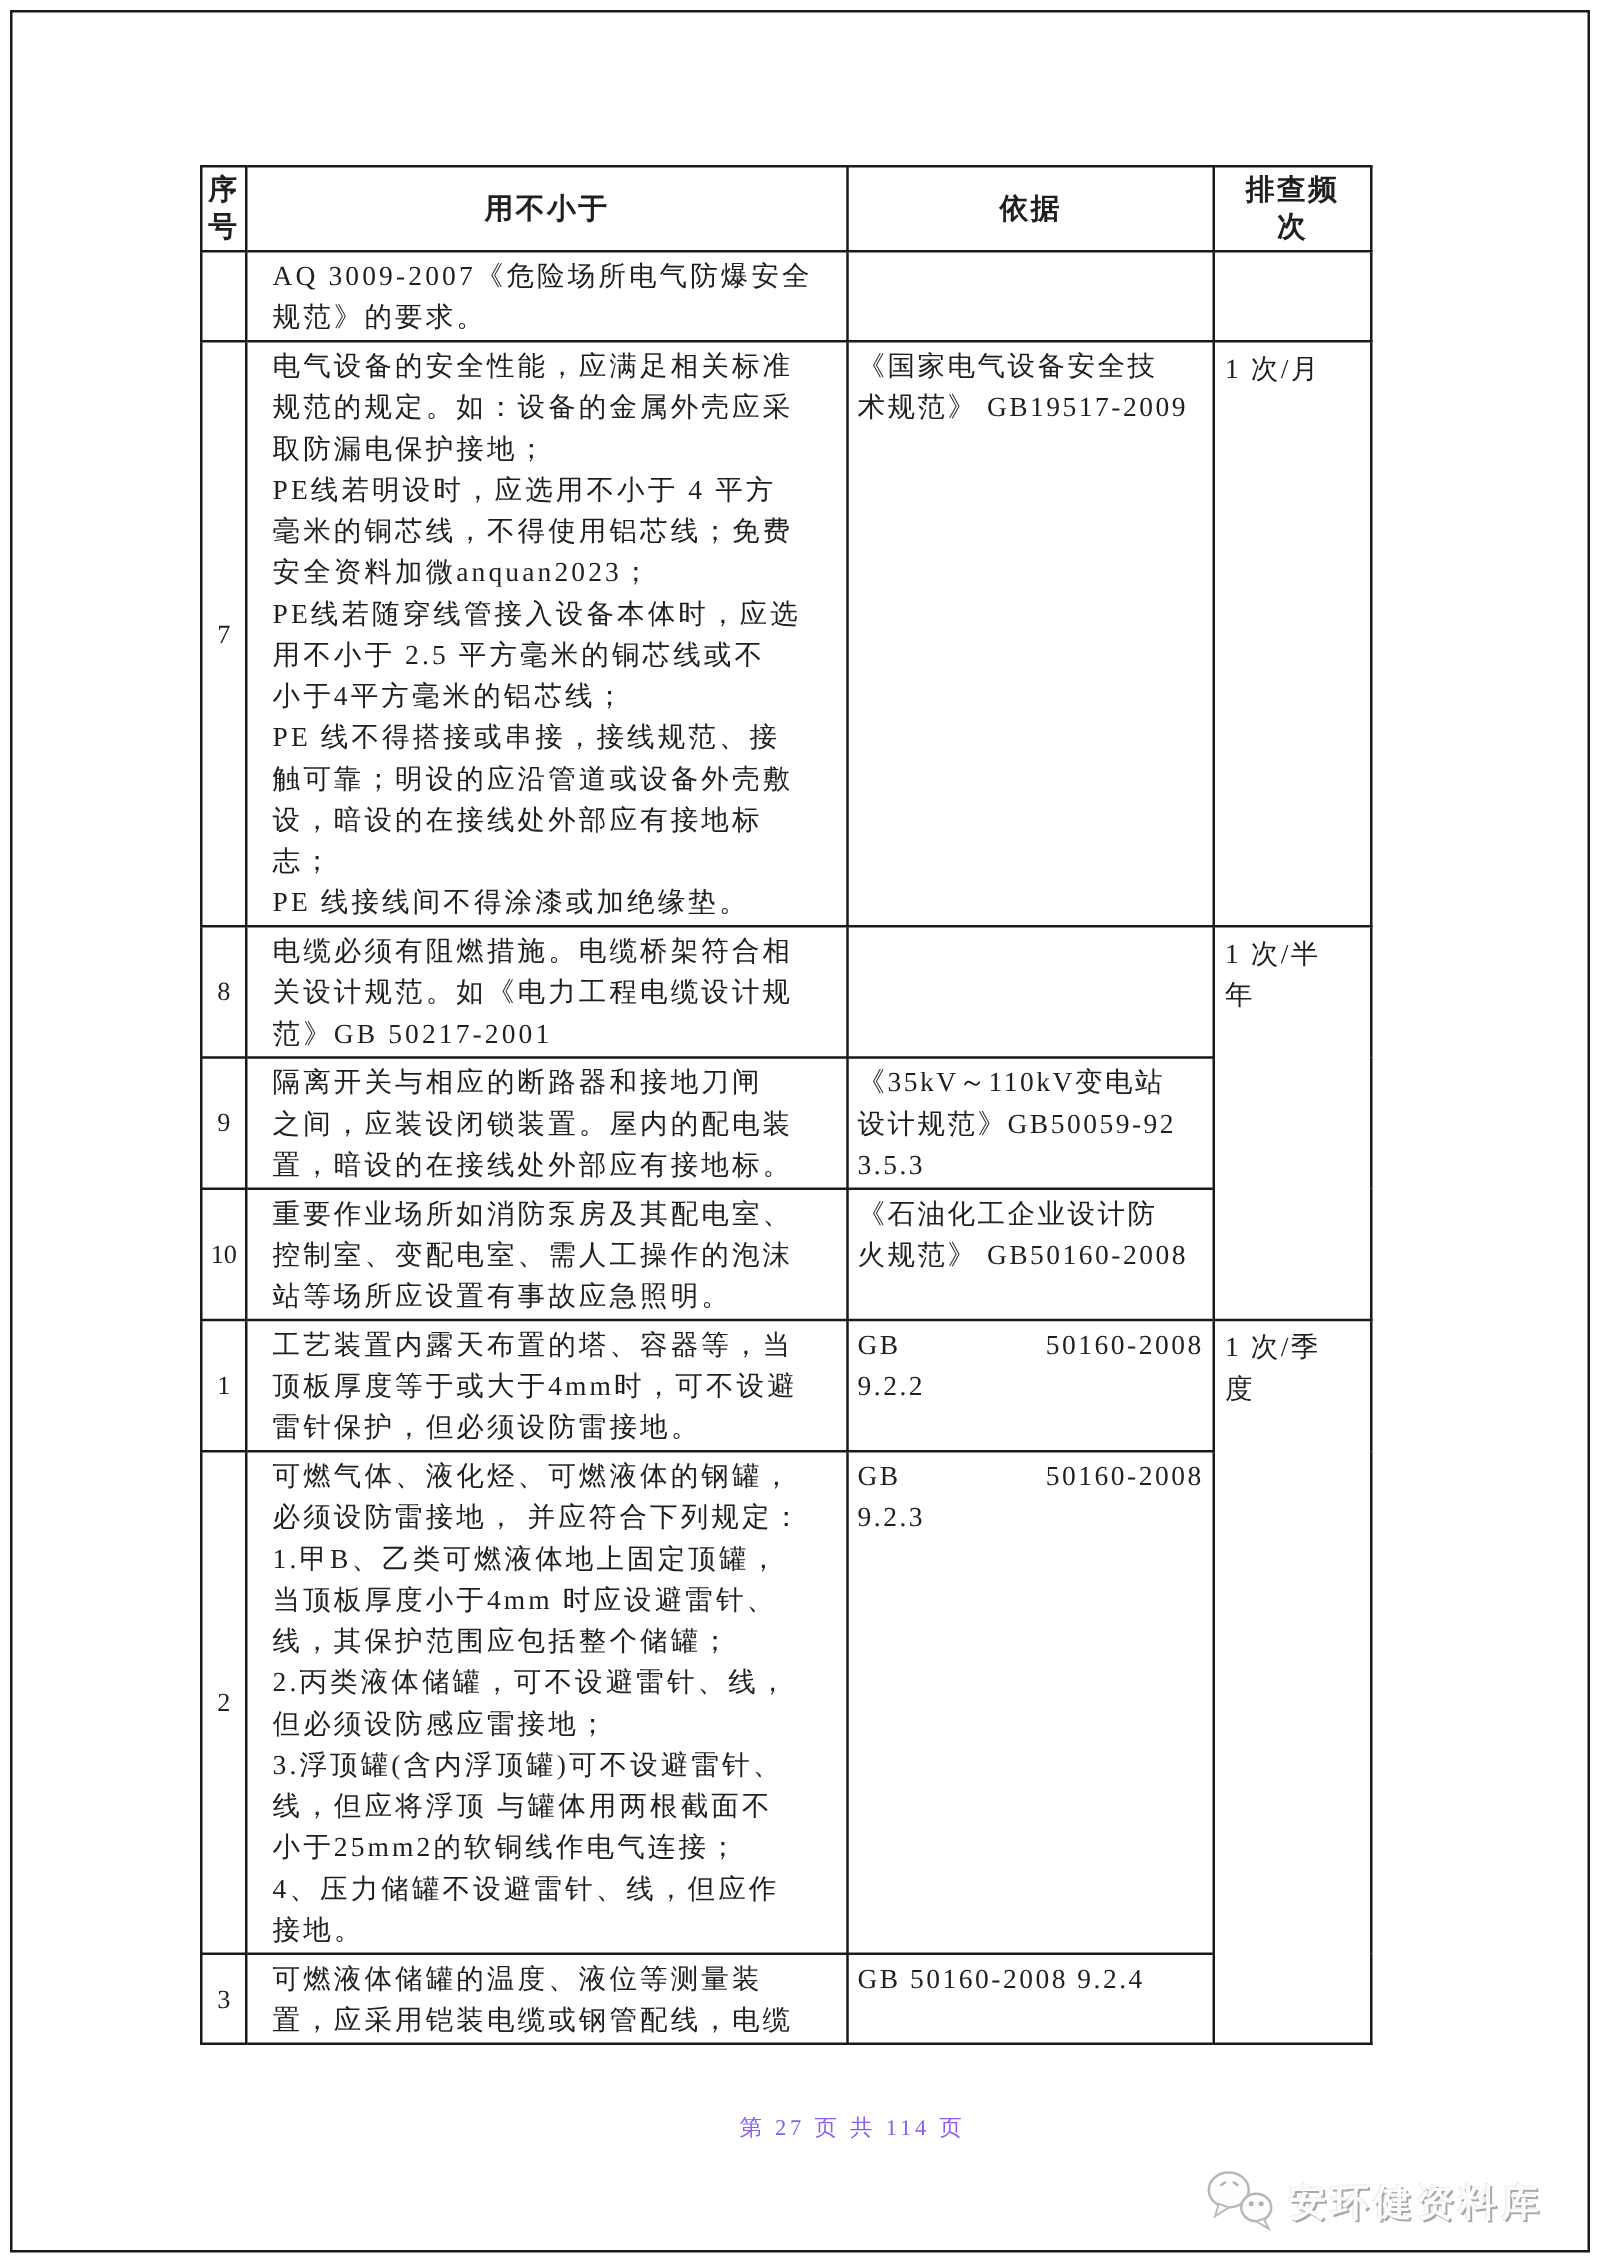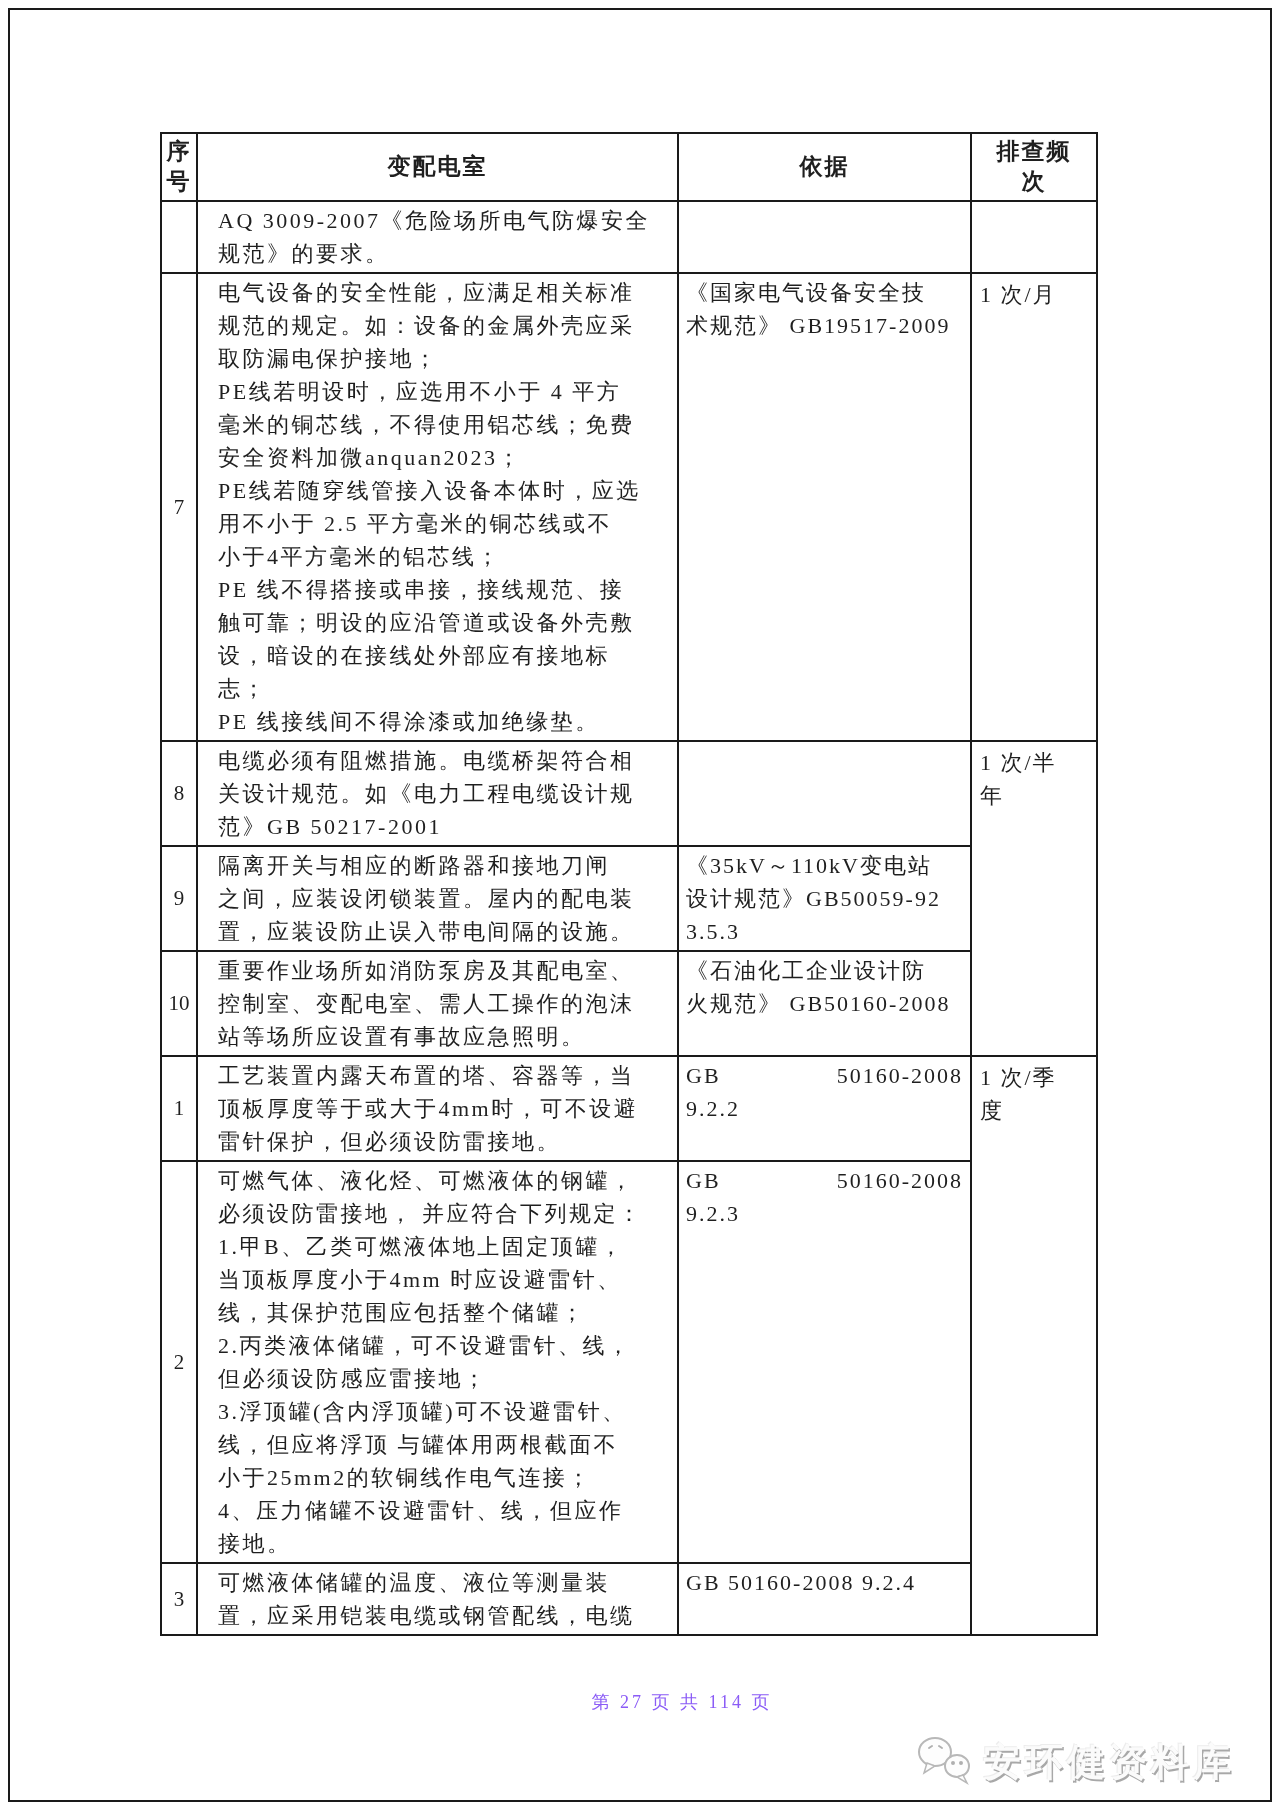--- a/index.html
+++ b/index.html
@@ -75,21 +75,21 @@
     letter-spacing:3px;
     color:#8b5cf6;
     font-family:"Liberation Serif","DejaVu Serif",serif;
     padding-left:42px;
   }
   #watermark{
     position:absolute;right:45px;top:1732px;
     display:flex;align-items:center;gap:8px;
   }
   #watermark .wm-text{
-    font-size:38px;
+    font-size:30px;
     font-weight:bold;
     letter-spacing:4px;
     color:#fbfbfb;
     text-shadow:1.5px 1.5px 0 #a8a8a8, -1px -1px 0 #ececec;
     font-family:"Liberation Sans","DejaVu Sans",sans-serif;
   }
 </style>
 </head>
 <body>
 
@@ -101,21 +101,21 @@
       <colgroup>
         <col class="c-num">
           <col class="c-content">
           <col class="c-basis">
           <col class="c-freq">
       </colgroup>
       <thead>
         <tr>
           <th class="pre">序
 号</th>
-          <th>变配电室</th>
+          <th>用不小于</th>
           <th>依据</th>
           <th class="pre">排查频
 次</th>
         </tr>
       </thead>
       <tbody>
         <tr>
           <td class="num"></td>
           <td class="content pre">AQ 3009-2007《危险场所电气防爆安全
 规范》的要求。</td>
@@ -148,21 +148,21 @@
 关设计规范。如《电力工程电缆设计规
 范》GB 50217-2001</td>
           <td class="basis pre"></td>
           <td class="freq pre" rowspan="3">1 次/半
 年</td>
         </tr>
         <tr>
           <td class="num">9</td>
           <td class="content pre">隔离开关与相应的断路器和接地刀闸
 之间，应装设闭锁装置。屋内的配电装
-置，应装设防止误入带电间隔的设施。</td>
+置，暗设的在接线处外部应有接地标。</td>
           <td class="basis pre">《35kV～110kV变电站
 设计规范》GB50059-92
 3.5.3</td>
         </tr>
         <tr>
           <td class="num">10</td>
           <td class="content pre">重要作业场所如消防泵房及其配电室、
 控制室、变配电室、需人工操作的泡沫
 站等场所应设置有事故应急照明。</td>
           <td class="basis pre">《石油化工企业设计防

